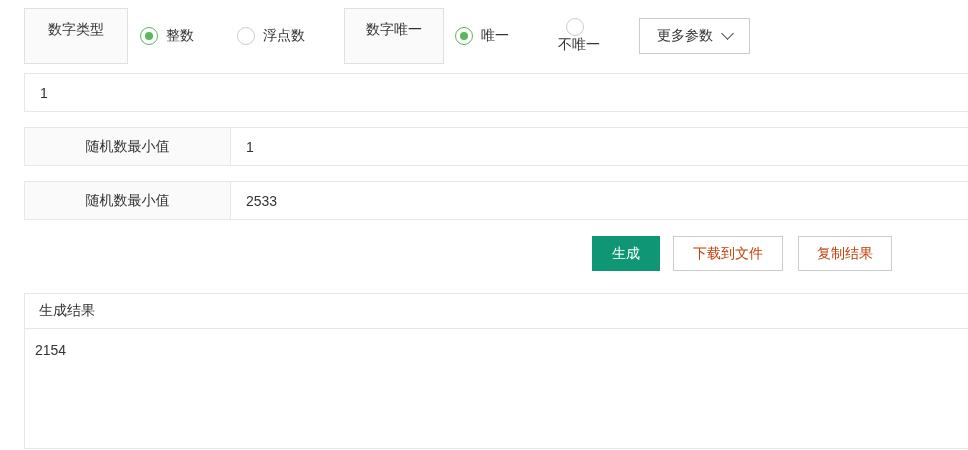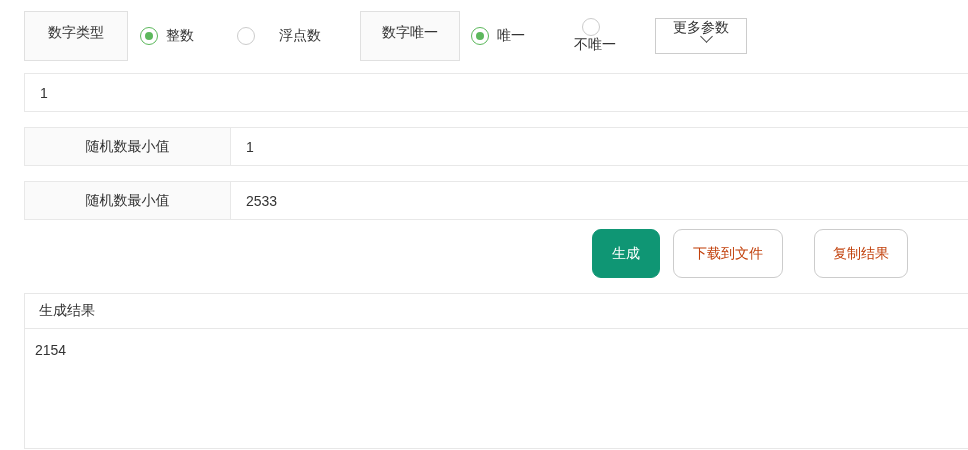--- a/index.html
+++ b/index.html
@@ -13,21 +13,21 @@
   }
 
   
   .top-bar {
     display: flex;
     align-items: center;
     margin: 15px 0 0 24px;
     height: 42px;
   }
   .param-label-box {
-    height: 50px;
+    height: 56px;
     line-height: 40px;
     padding: 0 23px;
     background: #fafafa;
     border: 1px solid #e0e0e0;
     white-space: nowrap;
   }
   .param-label-box.second { margin-left: 39px; padding: 0 21px; }
 
   .radio-opt {
     display: flex;
@@ -49,34 +49,33 @@
   .radio-opt .dot {
     width: 8px; height: 8px;
     border-radius: 50%;
     background: transparent;
   }
   .radio-opt.checked .dot { background: #5cb85c; }
   .radio-opt .radio-label { margin-left: 8px; }
 
   .m12 { margin-left: 12px; }
   .m41 { margin-left: 41px; flex-direction: column; }
-  .m43 { margin-left: 43px; gap: 16px; }
+  .m43 { margin-left: 43px; }
   .m11 { margin-left: 11px; }
 
   .more-params-btn {
     margin-left: 39px;
     height: 36px;
     display: flex;
     align-items: center;
     padding: 0 17px;
     background: #ffffff;
     border: 1px solid #cccccc;
     cursor: pointer;
     white-space: nowrap;
-    flex-direction: column;
   }
   .chevron-down {
     width: 9px; height: 9px;
     border-right: 1.5px solid #444444;
     border-bottom: 1.5px solid #444444;
     transform: rotate(45deg);
     margin-left: 10px;
     margin-top: -5px;
   }
 
@@ -108,41 +107,41 @@
   }
 
   
   .actions {
     display: flex;
     align-items: center;
     margin: 16px 0 0 592px;
     height: 35px;
   }
   .btn {
-    height: 49px;
+    height: 35px;
     display: flex;
     align-items: center;
     justify-content: center;
-    border-radius: 9px;
+    border-radius: 0;
     cursor: pointer;
     white-space: nowrap;
   }
   .btn-primary {
     background: #0f9674;
     color: #ffffff;
     border: 1px solid #0f9674;
     padding: 0 19px;
   }
   .btn-plain {
     background: #ffffff;
     color: #c2410c;
     border: 1px solid #cccccc;
   }
   .btn-download { margin-left: 13px; padding: 0 19px; }
-  .btn-copy { margin-left: 31px; padding: 4px 18px; }
+  .btn-copy { margin-left: 15px; padding: 4px 18px; }
 
   
   .result-panel {
     margin: 22px 0 0 24px;
     width: 1076px;           
     height: 156px;
     border: 1px solid #e7e7e7;
     background: #ffffff;
   }
   .result-header {

